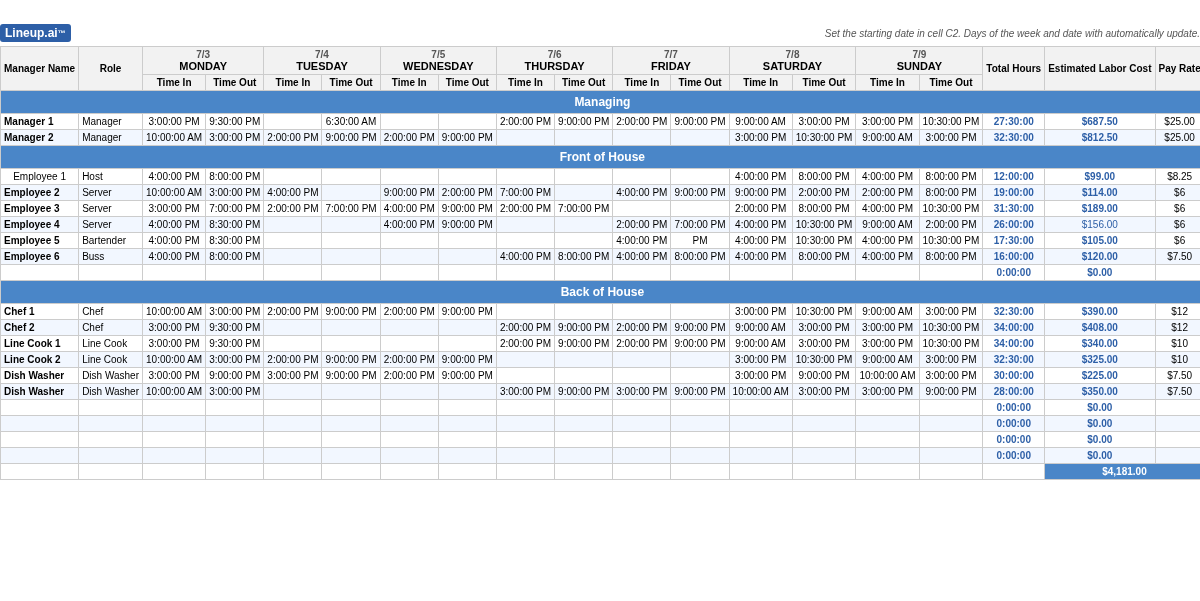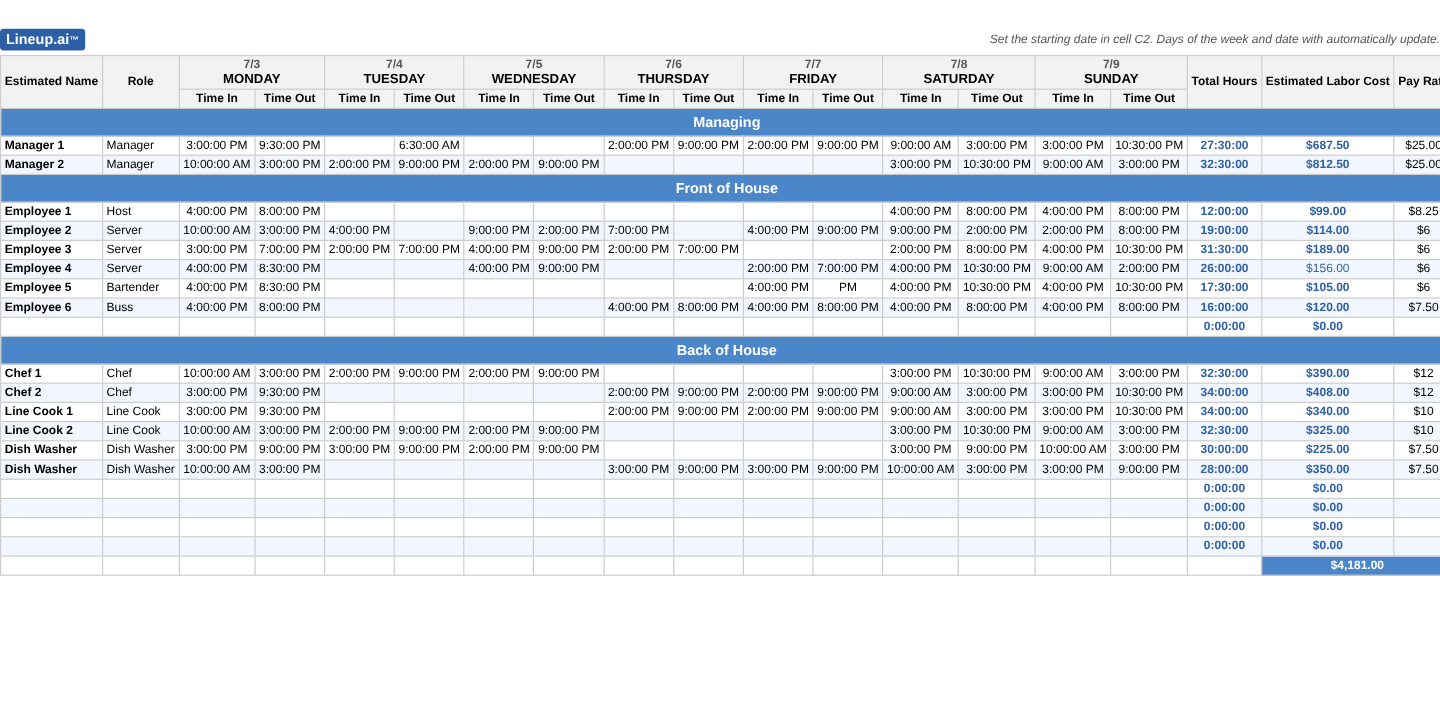--- a/index.html
+++ b/index.html
@@ -60,21 +60,21 @@
     <div>
       <span style="font-size:10px;color:#555;font-style:italic;">Set the starting date in cell C2. Days of the week and date with automatically update.</span>
     </div>
   </div>
 </div>
 
 <div style="overflow-x:auto;">
 <table>
   <thead>
     <tr>
-      <th rowspan="2" style="width:70px">Estimated Name</th>
+      <th rowspan="2" style="width:70px">Manager Name</th>
       <th rowspan="2" style="width:60px">Role</th>
       <th colspan="2">
             <div class="col-header-date">7/3</div>
             <div class="col-header-day">MONDAY</div>
           </th>
       <th colspan="2">
             <div class="col-header-date">7/4</div>
             <div class="col-header-day">TUESDAY</div>
           </th>
       <th colspan="2">
@@ -161,21 +161,21 @@
           <td>9:00:00 AM</td>
           <td>3:00:00 PM</td>
           <td style="font-weight: bold; color: rgb(45, 95, 167);">32:30:00</td>
           <td style="font-weight: bold; color: rgb(45, 95, 167);">$812.50</td>
           <td>$25.00</td>
         </tr>
         <tr>
           <td colspan="19" style="background: rgb(74, 134, 200); color: rgb(255, 255, 255); font-weight: bold; font-size: 12px; text-align: center; padding: 4px;">Front of House</td>
         </tr>
         <tr style="background: rgb(255, 255, 255);">
-          <td style="text-align: left; font-weight: bold;">Employee 1</td>
+          <td style="text-align: center; font-weight: normal;">Employee 1</td>
           <td style="text-align: left;">Host</td>
           <td>4:00:00 PM</td>
           <td>8:00:00 PM</td>
           <td></td>
           <td></td>
           <td></td>
           <td></td>
           <td></td>
           <td></td>
           <td></td>

